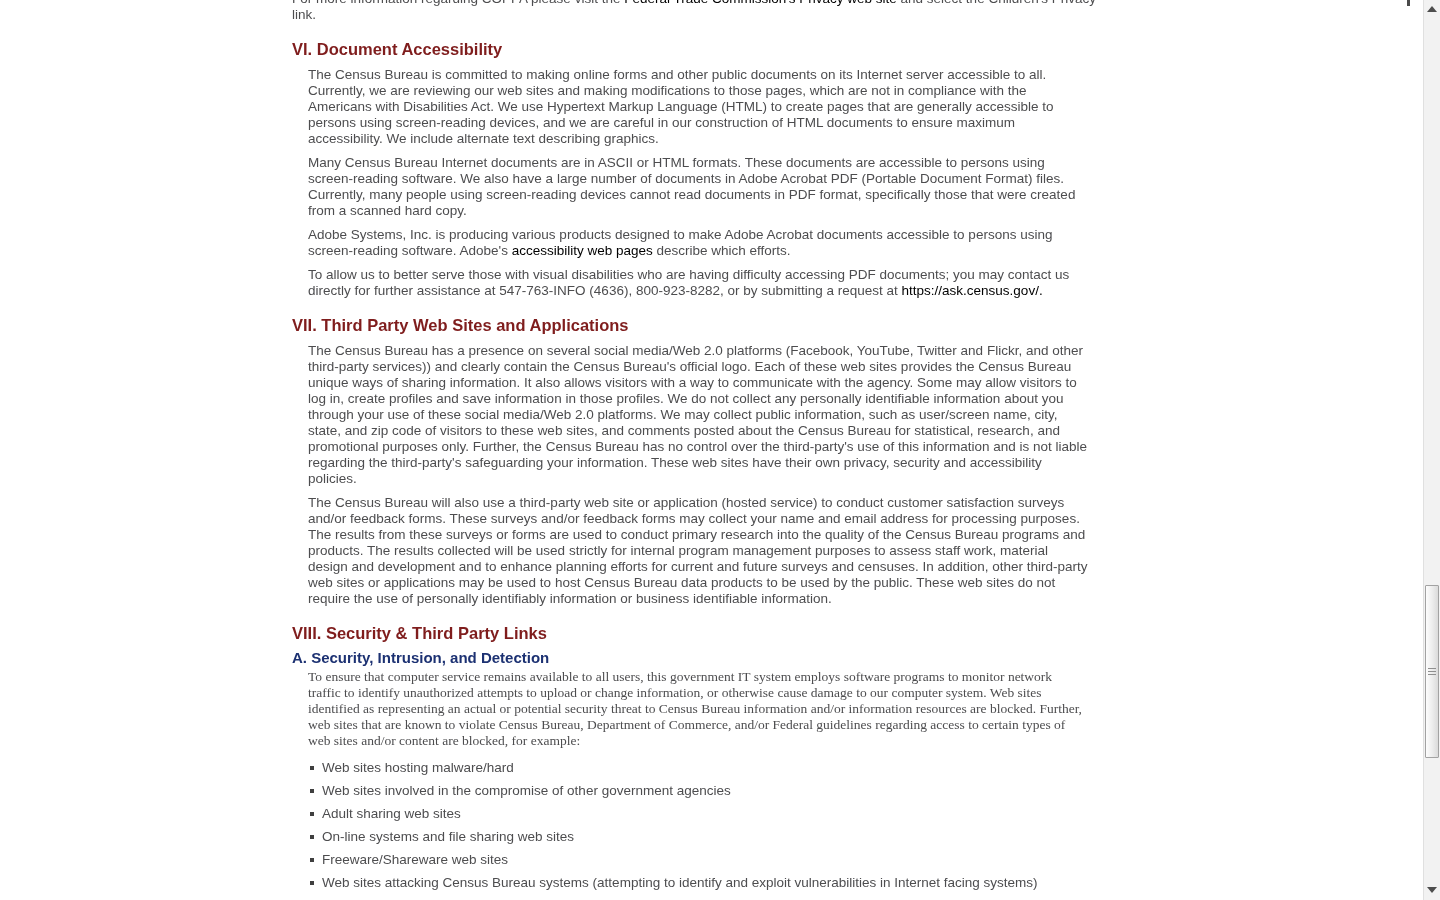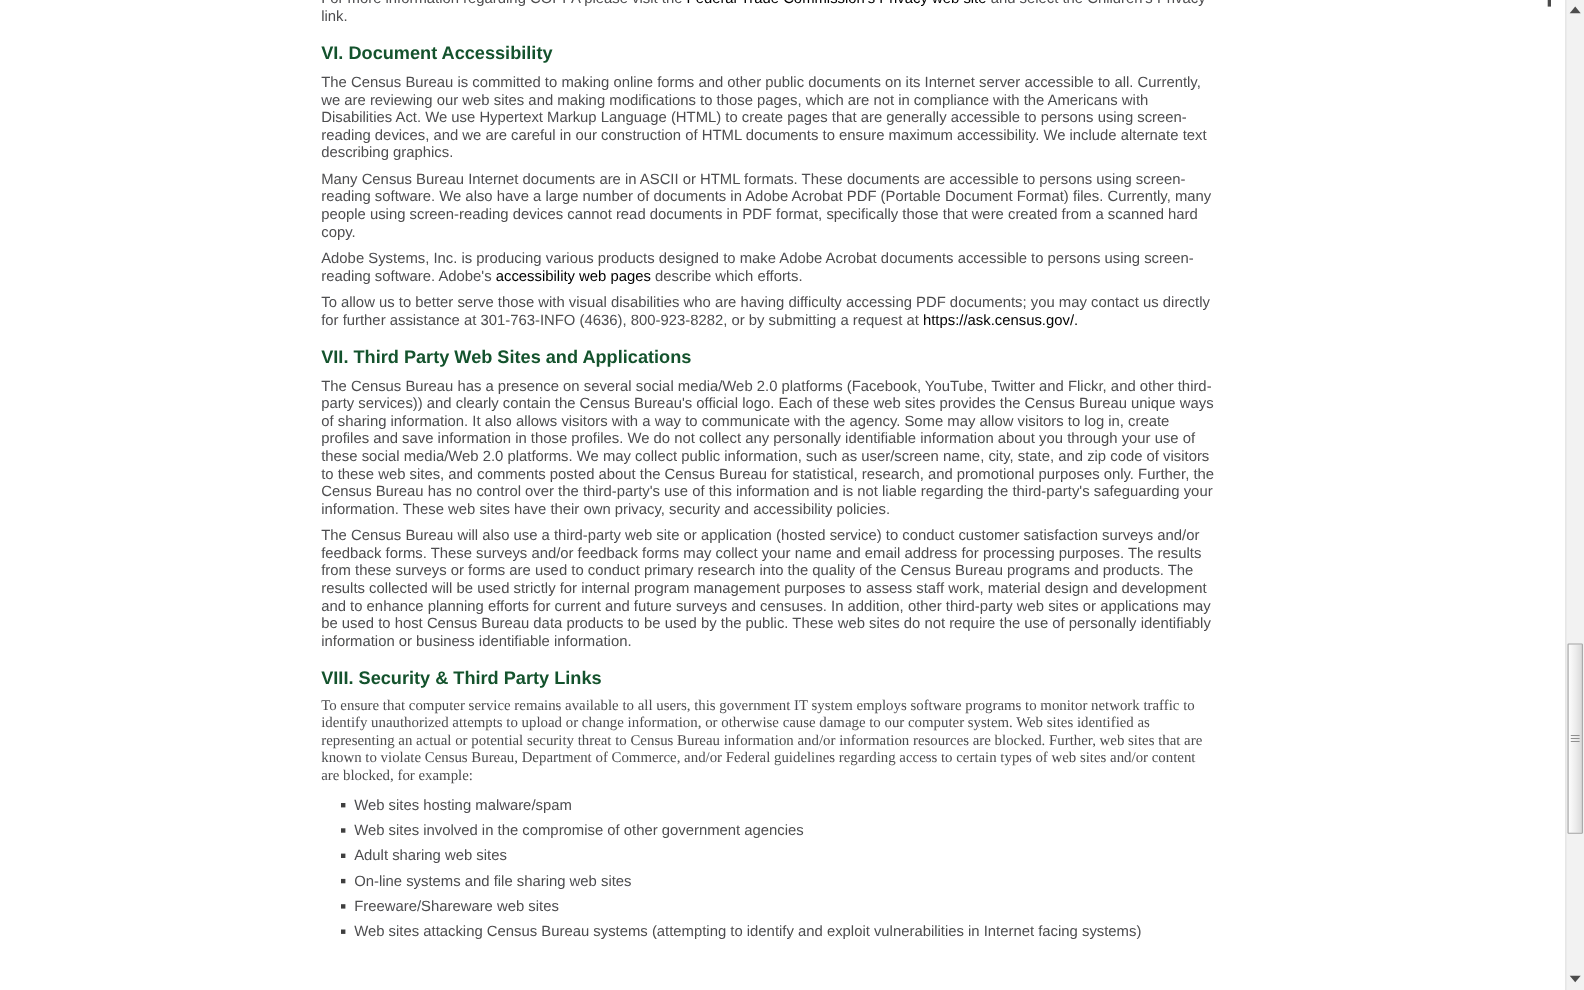--- a/index.html
+++ b/index.html
@@ -10,24 +10,24 @@
     font-family: "Liberation Sans", sans-serif;
   }
   .content {
     position: absolute;
     top: -9px; left: 292px;
     width: 812px;
     color: #4d4d4f;
     font-size: 13.5px;
     line-height: 16px;
   }
-  .content p { margin: 8px 0; }
+  .content p { margin: 8px 16px; }
   p.top-cut { margin: 0; }
   h2 {
-    color: #14532d;
+    color: #7f1d1d;
     font-size: 16.5px;
     line-height: 20px;
     font-weight: bold;
     margin: 16px 0 6px 0;
   }
   h3 {
     color: #1c3172;
     font-size: 15px;
     line-height: 18px;
     font-weight: bold;
@@ -107,32 +107,33 @@
 <body>
 
 <div class="content">
 
   <p class="top-cut"><span>For more information regarding COPPA please visit the </span><a class="link">Federal Trade Commission's Privacy web site</a><span> and select the Children's Privacy link.</span></p>
 
   <h2>VI. Document Accessibility</h2>
   <p>The Census Bureau is committed to making online forms and other public documents on its Internet server accessible to all. Currently, we are reviewing our web sites and making modifications to those pages, which are not in compliance with the Americans with Disabilities Act. We use Hypertext Markup Language (HTML) to create pages that are generally accessible to persons using screen-reading devices, and we are careful in our construction of HTML documents to ensure maximum accessibility. We include alternate text describing graphics.</p>
   <p>Many Census Bureau Internet documents are in ASCII or HTML formats. These documents are accessible to persons using screen-reading software. We also have a large number of documents in Adobe Acrobat PDF (Portable Document Format) files. Currently, many people using screen-reading devices cannot read documents in PDF format, specifically those that were created from a scanned hard copy.</p>
   <p><span>Adobe Systems, Inc. is producing various products designed to make Adobe Acrobat documents accessible to persons using screen-reading software. Adobe's </span><a class="link">accessibility web pages</a><span> describe which efforts.</span></p>
-  <p><span>To allow us to better serve those with visual disabilities who are having difficulty accessing PDF documents; you may contact us directly for further assistance at 301-763-INFO (4636), 800-923-8282, or by submitting a request at </span><a class="link">https://ask.census.gov/.</a></p>
+  <p><span>To allow us to better serve those with visual disabilities who are having difficulty accessing PDF documents; you may contact us directly for further assistance at 547-763-INFO (4636), 800-923-8282, or by submitting a request at </span><a class="link">https://ask.census.gov/.</a></p>
 
   <h2>VII. Third Party Web Sites and Applications</h2>
   <p>The Census Bureau has a presence on several social media/Web 2.0 platforms (Facebook, YouTube, Twitter and Flickr, and other third-party services)) and clearly contain the Census Bureau's official logo. Each of these web sites provides the Census Bureau unique ways of sharing information. It also allows visitors with a way to communicate with the agency. Some may allow visitors to log in, create profiles and save information in those profiles. We do not collect any personally identifiable information about you through your use of these social media/Web 2.0 platforms. We may collect public information, such as user/screen name, city, state, and zip code of visitors to these web sites, and comments posted about the Census Bureau for statistical, research, and promotional purposes only. Further, the Census Bureau has no control over the third-party's use of this information and is not liable regarding the third-party's safeguarding your information. These web sites have their own privacy, security and accessibility policies.</p>
   <p>The Census Bureau will also use a third-party web site or application (hosted service) to conduct customer satisfaction surveys and/or feedback forms. These surveys and/or feedback forms may collect your name and email address for processing purposes. The results from these surveys or forms are used to conduct primary research into the quality of the Census Bureau programs and products. The results collected will be used strictly for internal program management purposes to assess staff work, material design and development and to enhance planning efforts for current and future surveys and censuses. In addition, other third-party web sites or applications may be used to host Census Bureau data products to be used by the public. These web sites do not require the use of personally identifiably information or business identifiable information.</p>
 
   <h2>VIII. Security &amp; Third Party Links</h2>
 
+  <h3>A. Security, Intrusion, and Detection</h3>
   <p class="tight">To ensure that computer service remains available to all users, this government IT system employs software programs to monitor network traffic to identify unauthorized attempts to upload or change information, or otherwise cause damage to our computer system. Web sites identified as representing an actual or potential security threat to Census Bureau information and/or information resources are blocked. Further, web sites that are known to violate Census Bureau, Department of Commerce, and/or Federal guidelines regarding access to certain types of web sites and/or content are blocked, for example:</p>
 
   <ul class="block-list">
-    <li>Web sites hosting malware/spam</li>
+    <li>Web sites hosting malware/hard</li>
     <li>Web sites involved in the compromise of other government agencies</li>
     <li>Adult sharing web sites</li>
     <li>On-line systems and file sharing web sites</li>
     <li>Freeware/Shareware web sites</li>
     <li>Web sites attacking Census Bureau systems (attempting to identify and exploit vulnerabilities in Internet facing systems)</li>
   </ul>
 
 </div>
 
 <div class="top-artifact"></div>

